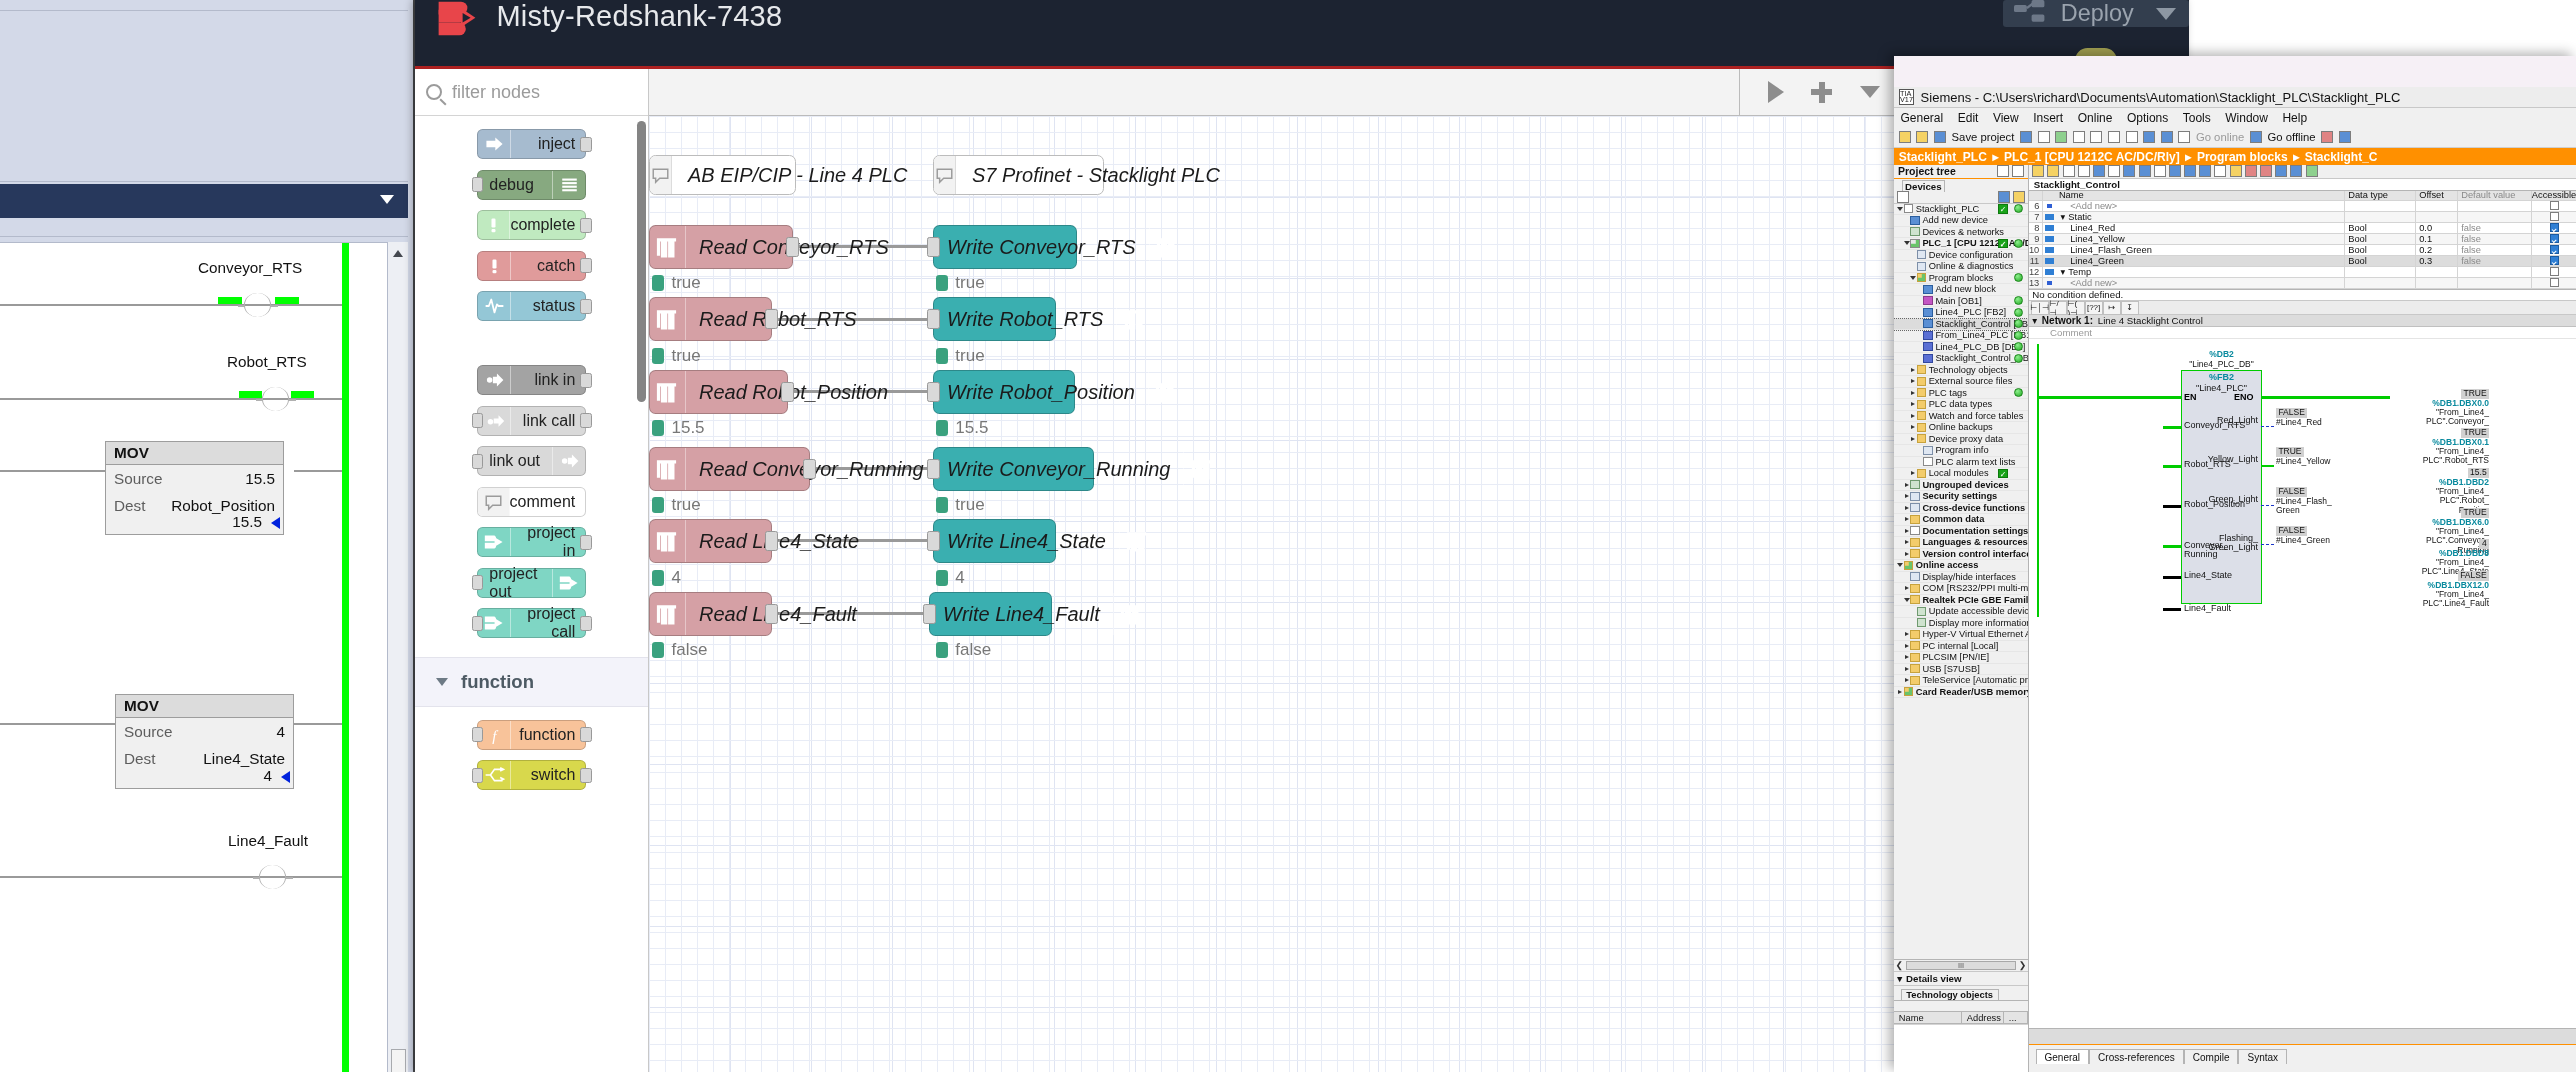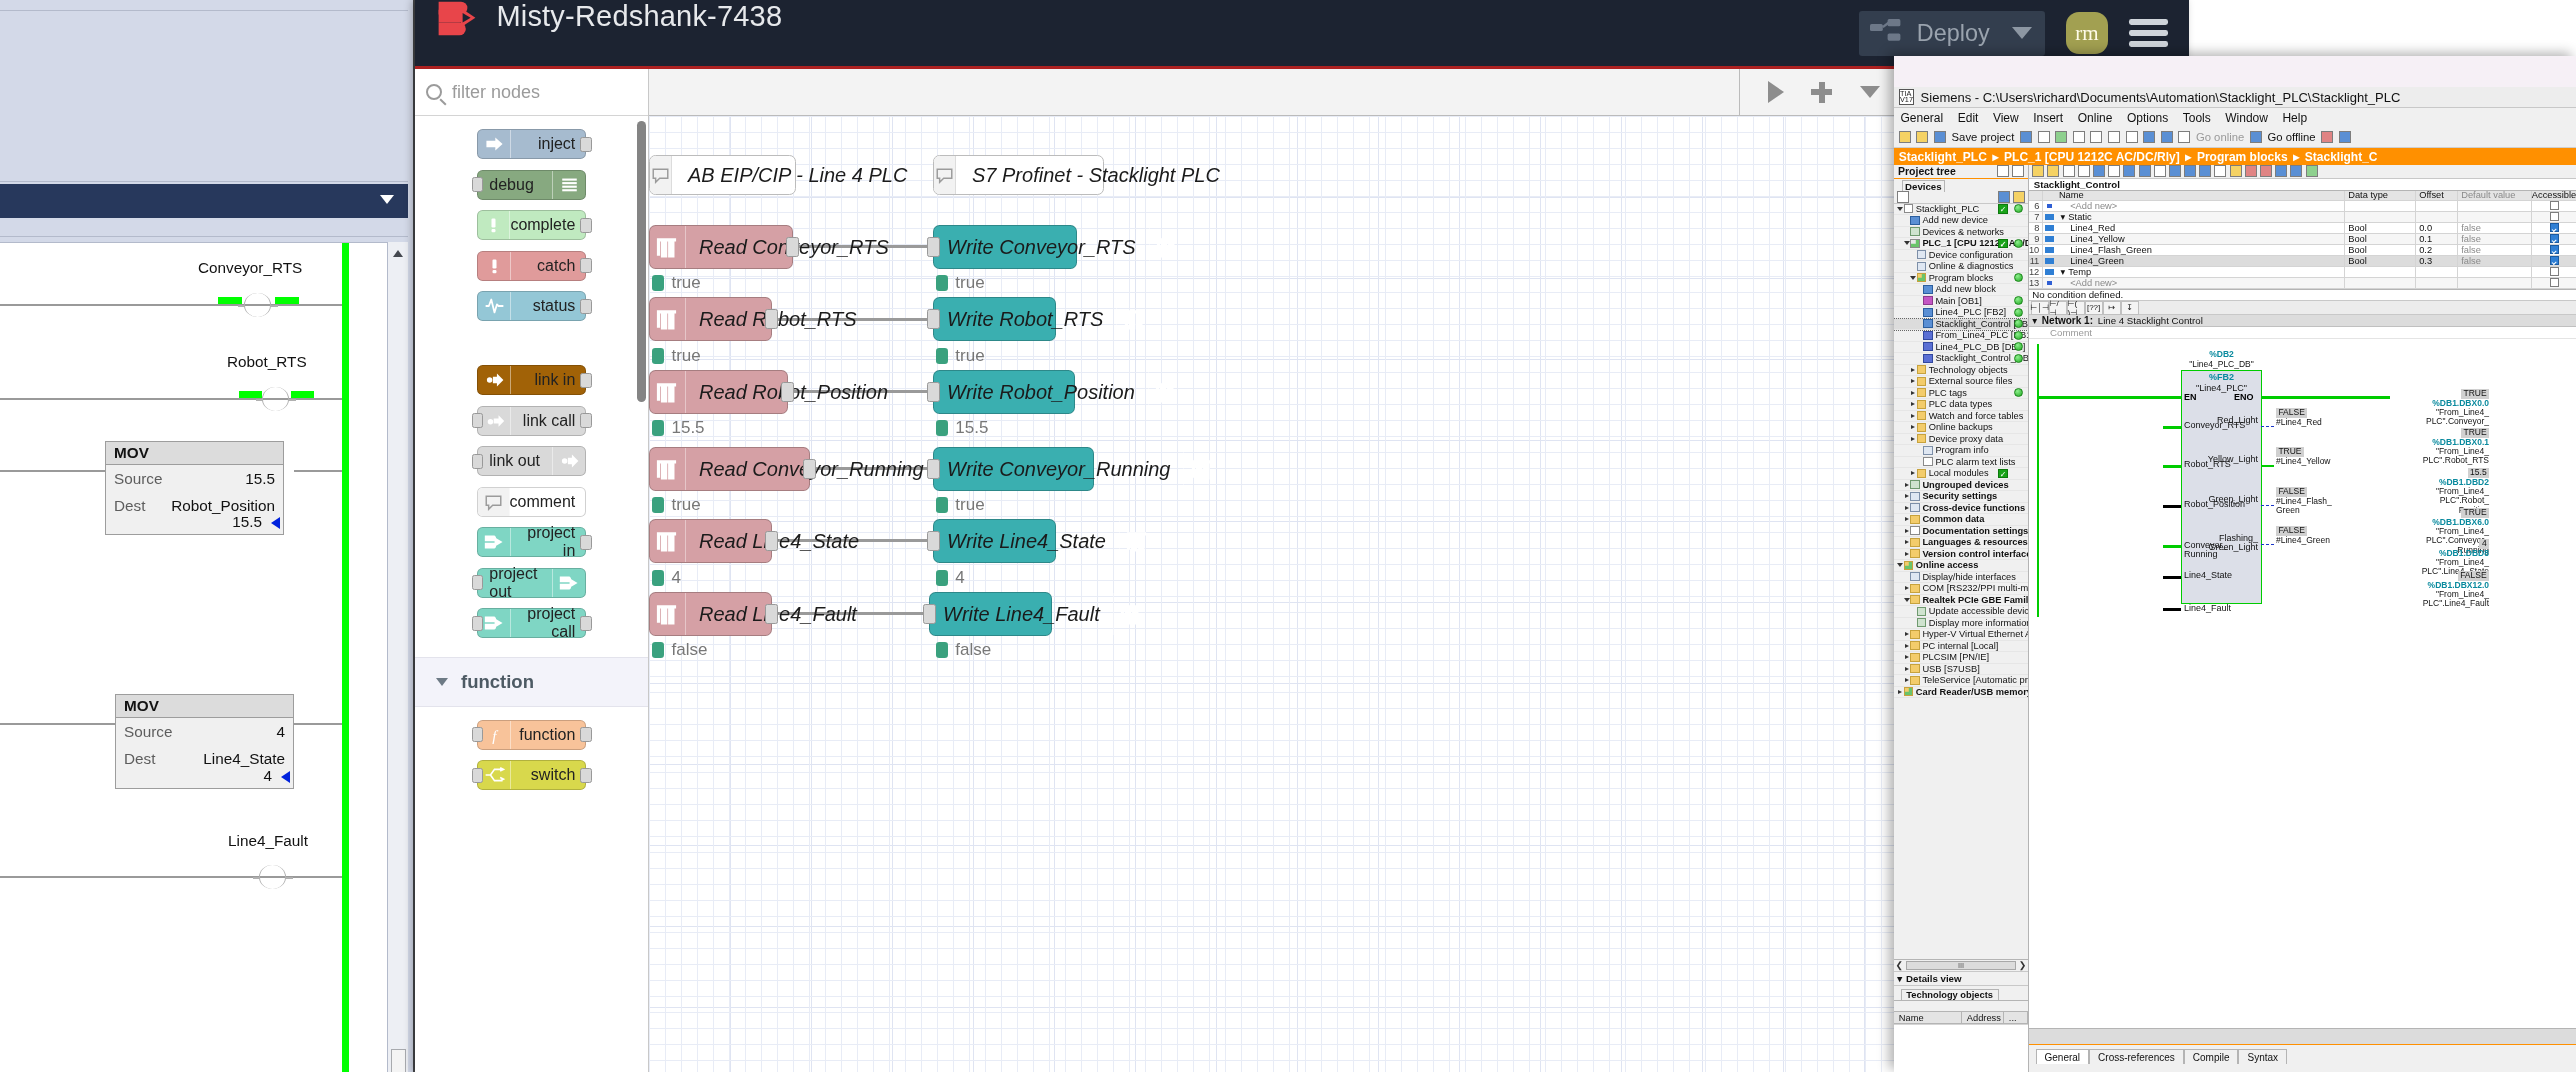--- a/index.html
+++ b/index.html
@@ -47,21 +47,21 @@
   .rs-scroll .thumb { position:absolute; left:2.4px; right:2.4px; top:807px; height:242px;
     background:#f4f4f4; border:0.8px solid #a8aaae; }
 
   
   #nodered { position:absolute; left:415px; top:0; width:1774px; height:1073px;
     background:#fff; overflow:hidden; box-shadow:-3.2px 0 8px rgba(0,0,0,.28); }
   .nr-header { position:absolute; left:0; top:0; right:0; height:69px;
     background:#1c2331; border-bottom:3.2px solid #ad2121; display:flex; }
   .nr-logo { width:40px; height:37px; margin-left:22px; flex:none; position:relative; }
   .nr-title { color:#e7e9ec; font-size:29px; margin-left:19.4px; letter-spacing:0.2px; }
-  .nr-header-right { margin-left:auto; display:flex; align-items:center; padding-right:21px; gap:21px; }
+  .nr-header-right { margin-left:auto; display:flex; align-items:center; gap:21px;flex-direction:column; }
   .deploy-btn { display:flex; align-items:center; height:45px; background:#333e4e;
     border-radius:3.2px; padding:0 4.8px 0 11.3px; cursor:pointer; }
   .deploy-label { color:#9aa3ae; font-size:23.4px; margin:0 22.6px 0 14.5px; }
   .deploy-caret { width:0;height:0;border-left:10.5px solid transparent;
     border-right:10.5px solid transparent;border-top:12px solid #8d97a3; margin-right:8px;}
   .avatar { width:42px;height:42px;border-radius:13px;background:#a2a051;
     color:#fffbe8;font-family:"Liberation Serif", serif;font-size:21px;
     display:flex;align-items:center;justify-content:center;}
   .hamburger { width:39px; }
   .hamburger span { display:block; height:5.6px; background:#cfd4da; border-radius:2.4px; margin:5.6px 0; }
@@ -462,21 +462,21 @@
               </div>
               <div class="pnode" style="background: rgb(148, 199, 214);">
                 <div class="pico">
                   <svg width="21" height="18" viewBox="0 0 26 22" aria-hidden="true">
                     <path d="M2 11h4l3-8 4 16 3-10 2 2h6" stroke="#fff" stroke-width="2.2" fill="none" stroke-linejoin="round"></path>
                   </svg>
                 </div>
                 <div class="plabel">status</div>
                 <span class="port out"></span>
               </div>
-              <div class="pnode" style="background: #a16207; margin-top: 44px;">
+              <div class="pnode" style="background: #a3a3a3; margin-top: 44px;">
                 <div class="pico">
                   <svg width="21" height="18" viewBox="0 0 26 22" aria-hidden="true">
                     <g fill="#fff">
                       <circle cx="7" cy="11" r="3.4"></circle>
                       <path d="M11 7h5V3l8 8-8 8v-4h-5z"></path>
                     </g>
                   </svg>
                 </div>
                 <div class="plabel">link in</div>
                 <span class="port out"></span>

